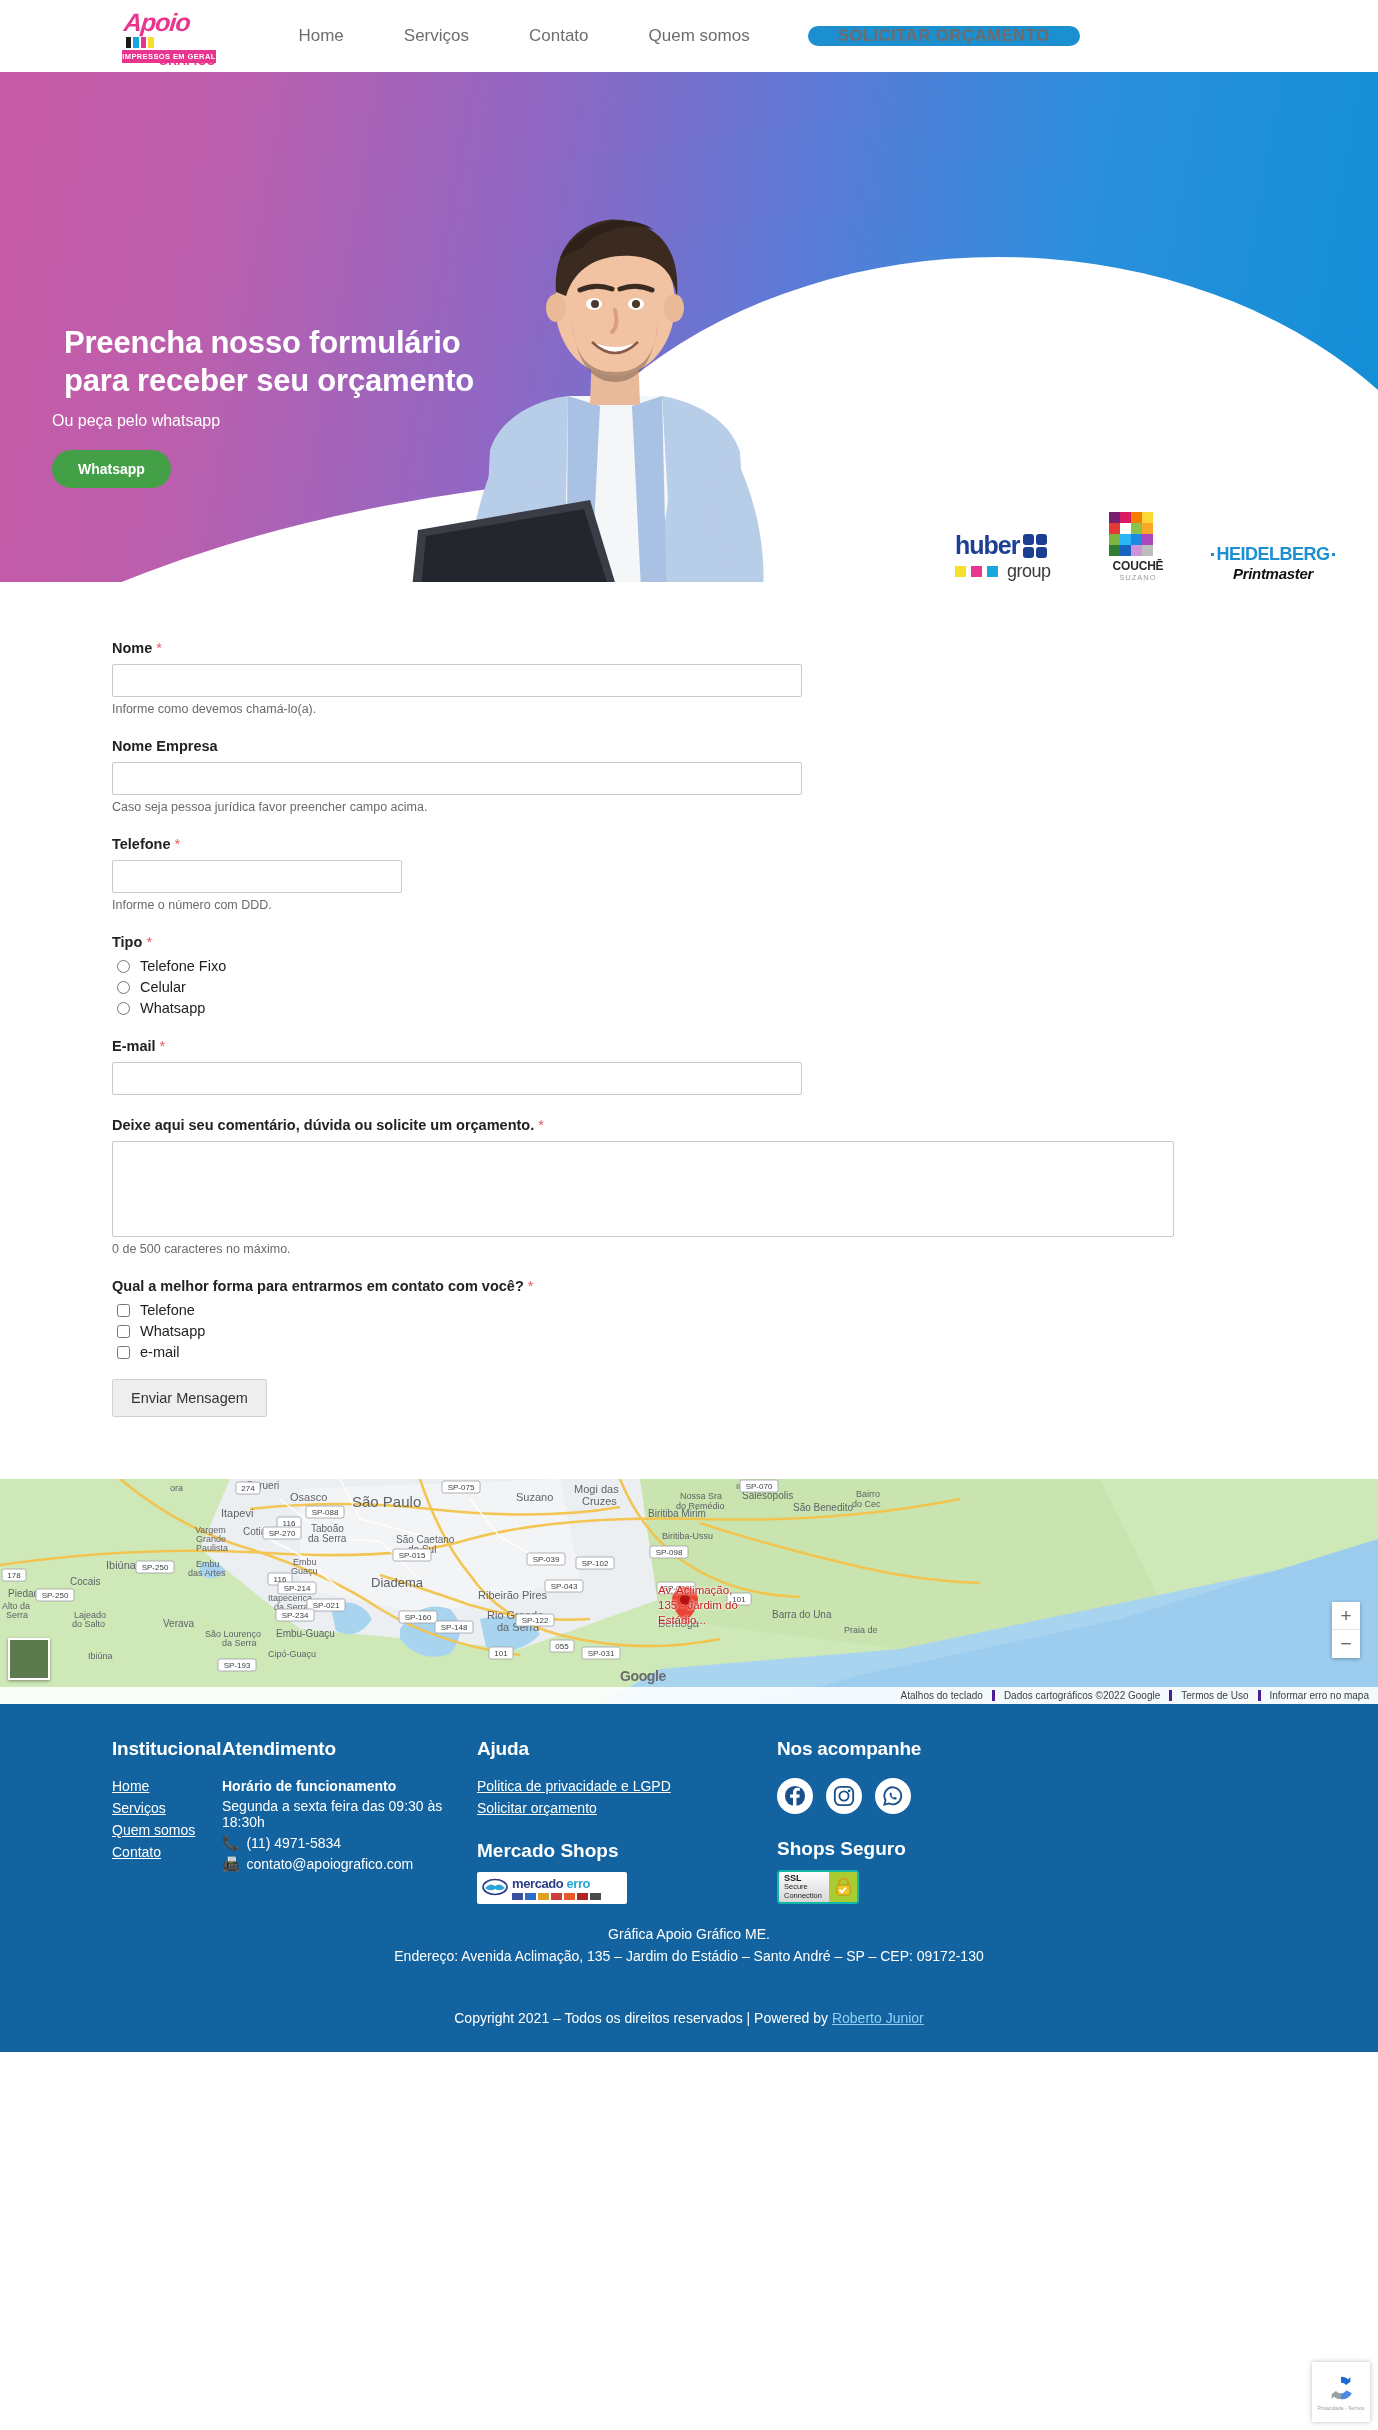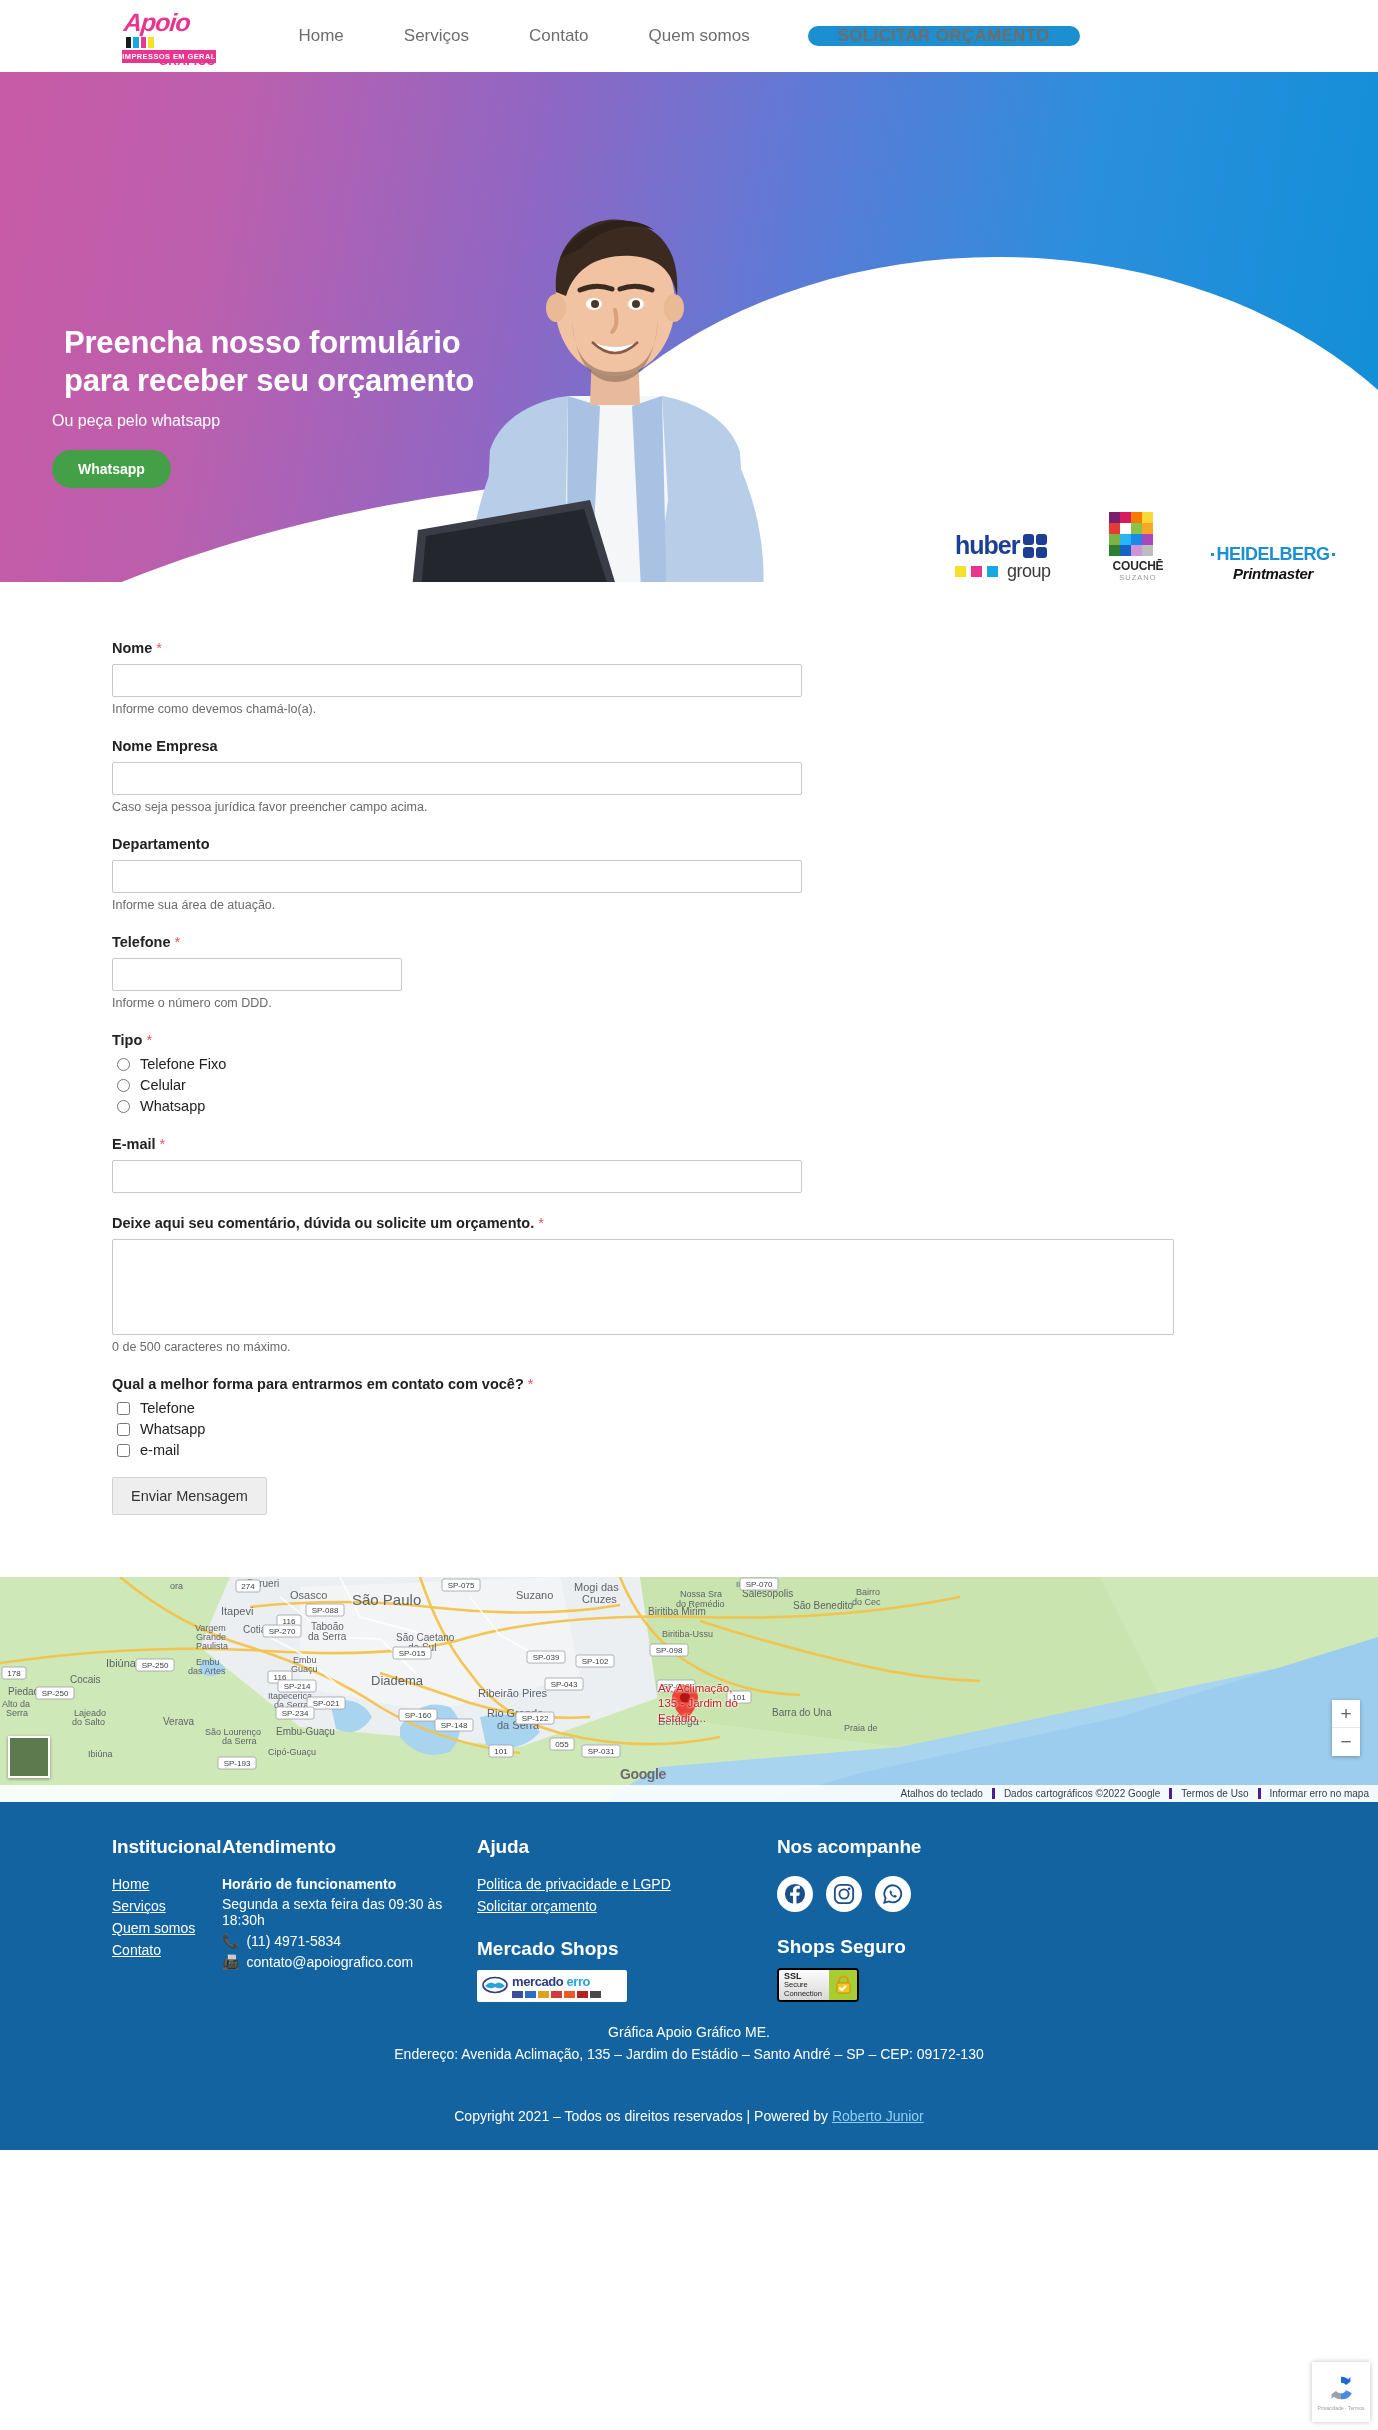--- a/index.html
+++ b/index.html
@@ -211,21 +211,21 @@
     display:flex; align-items:center; gap:4px; padding:0 5px;
   }
   .mp-word { font-size:13px; font-weight:bold; color:#2b3b86; letter-spacing:-.4px; }
   .mp-word2 { font-size:13px; font-weight:bold; color:#2aa4d8; letter-spacing:-.4px; }
   .socials { display:flex; gap:13px; margin-top:2px; }
   .soc {
     width:36px; height:36px; border-radius:50%; background:#fff;
     display:flex; align-items:center; justify-content:center;
   }
   .ssl {
-    width:82px; height:34px; border-radius:4px; border:2px solid #000000;
+    width:82px; height:34px; border-radius:4px; border:2px solid #14b8a6;
     display:flex; overflow:hidden; background:#e8e8e8;
   }
   .ssl-l { flex:1; display:flex; flex-direction:column; justify-content:center;
     padding-left:5px; background:linear-gradient(#fcfcfc,#d8d8d8); }
   .ssl-l b { font-size:9px; color:#222; line-height:1.02; font-weight:bold; }
   .ssl-l s { font-size:7.5px; color:#222; line-height:1.18; text-decoration:none; }
   .ssl-r { width:28px; background:#a8cc32; display:flex; align-items:center; justify-content:center; }
 
   .fbottom { text-align:center; padding:22px 0 10px 0; }
   .fbottom div { font-size:14px; margin-bottom:6px; }
@@ -385,25 +385,20 @@
     <input class="finput" type="text" value="" style="">
     <div class="fhint">Informe como devemos chamá-lo(a).</div>
   </div>
 
   <div class="fgroup">
     <label class="flabel">Nome Empresa</label>
     <input class="finput" type="text" value="" style="">
     <div class="fhint">Caso seja pessoa jurídica favor preencher campo acima.</div>
   </div>
 
-  <div class="fgroup">
-    <label class="flabel">Departamento</label>
-    <input class="finput" type="text" value="" style="">
-    <div class="fhint">Informe sua área de atuação.</div>
-  </div>
 
   <div class="fgroup">
     <label class="flabel"><span>Telefone</span> <span class="req">*</span></label>
     <input class="finput short" type="text" value="" style="">
     <div class="fhint">Informe o número com DDD.</div>
   </div>
 
   <div class="fgroup">
     <label class="flabel"><span>Tipo</span> <span class="req">*</span></label>
     <div class="optrow">

